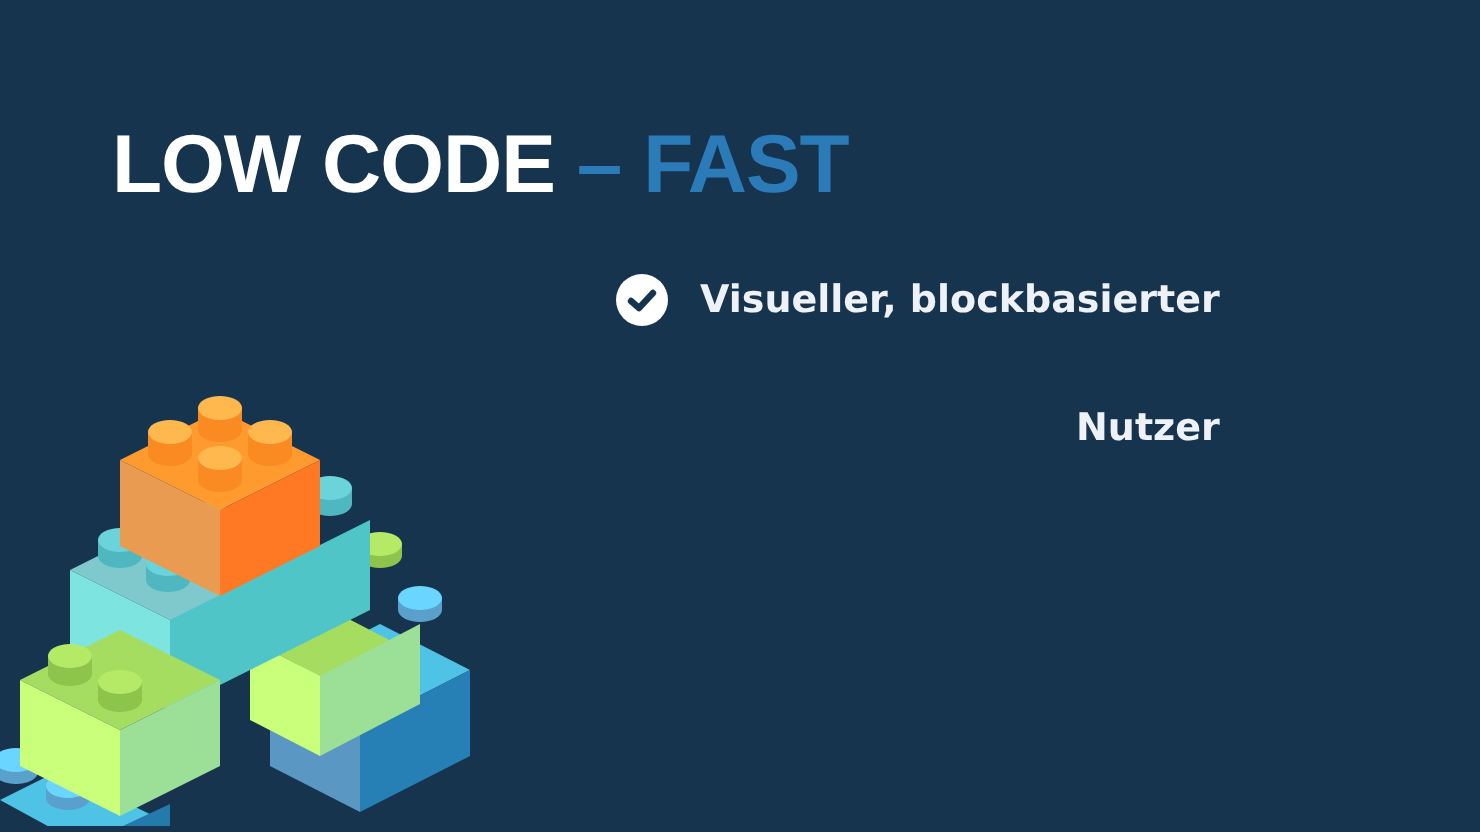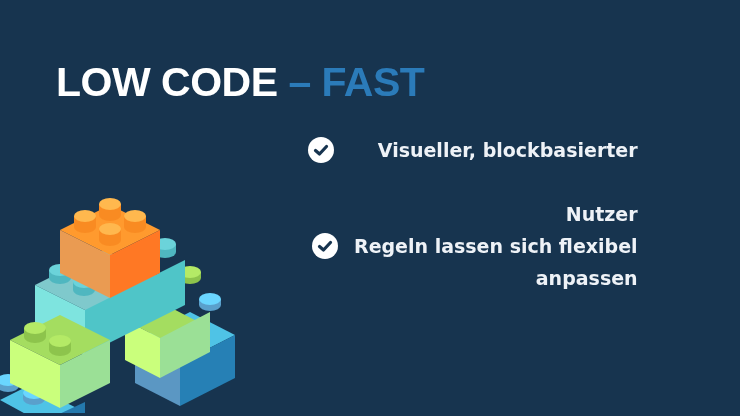--- a/index.html
+++ b/index.html
@@ -26,29 +26,20 @@
   <ul class="bullets">
     <li>
       <span class="check">
           <svg width="26" height="26" viewBox="0 0 26 26">
             <path d="M7.5 13.5 L11.5 17 L18.5 9.5" fill="none" stroke="#17344f" stroke-width="3.2" stroke-linecap="round" stroke-linejoin="round"></path>
           </svg>
         </span>
       <span>Visueller, blockbasierter</span><br>
       <br>
       <span>Nutzer</span>
-    </li>
-    <li style="margin-left:4px;">
-      <span class="check">
-          <svg width="26" height="26" viewBox="0 0 26 26">
-            <path d="M7.5 13.5 L11.5 17 L18.5 9.5" fill="none" stroke="#17344f" stroke-width="3.2" stroke-linecap="round" stroke-linejoin="round"></path>
-          </svg>
-        </span>
-      <span>Regeln lassen sich flexibel</span><br>
-      <span>anpassen</span>
     </li>
   </ul>
 
   <svg class="lego" width="250" height="226" viewBox="0 0 250 226">
 
     <g>
       <polygon points="0,210 30,195 85,222 55,240" fill="#4fc3e6"></polygon>
       <polygon points="55,226 85,212 85,240 55,240" fill="#2479ad"></polygon>
       <ellipse cx="8" cy="196" rx="11" ry="6" fill="#5aa0cc"></ellipse>
         <rect x="-3" y="190" width="22" height="6" fill="#5aa0cc"></rect>

